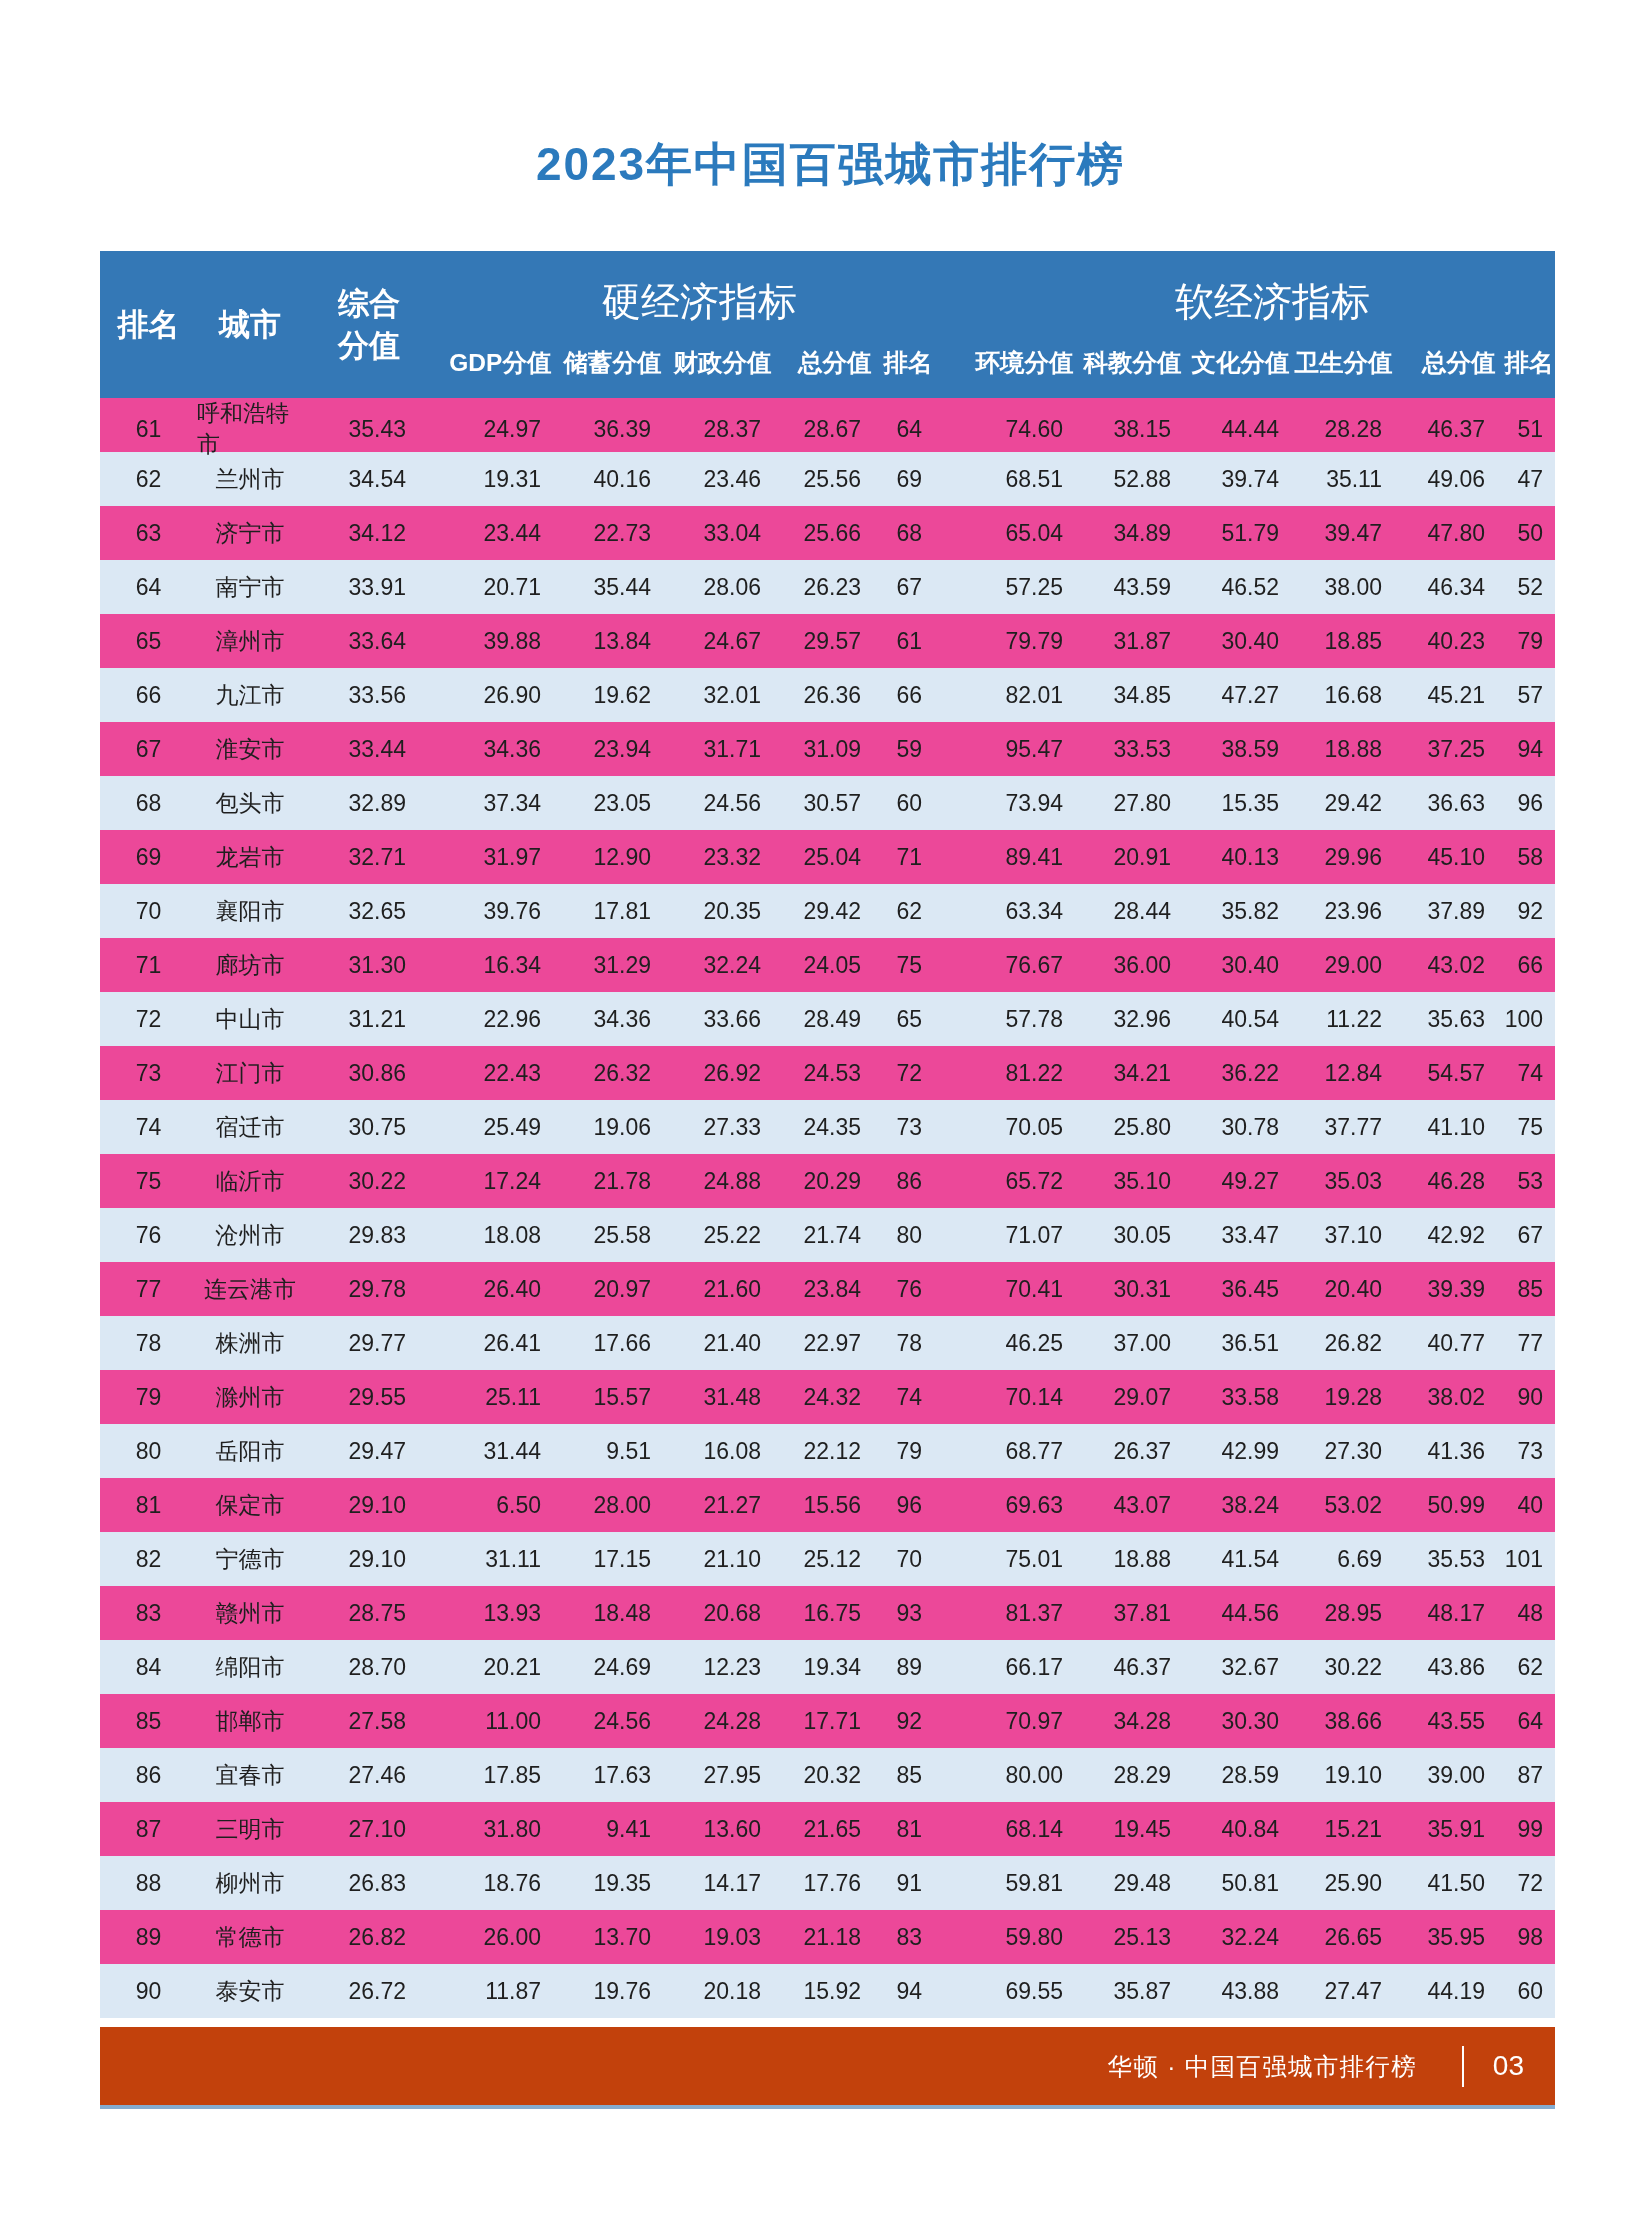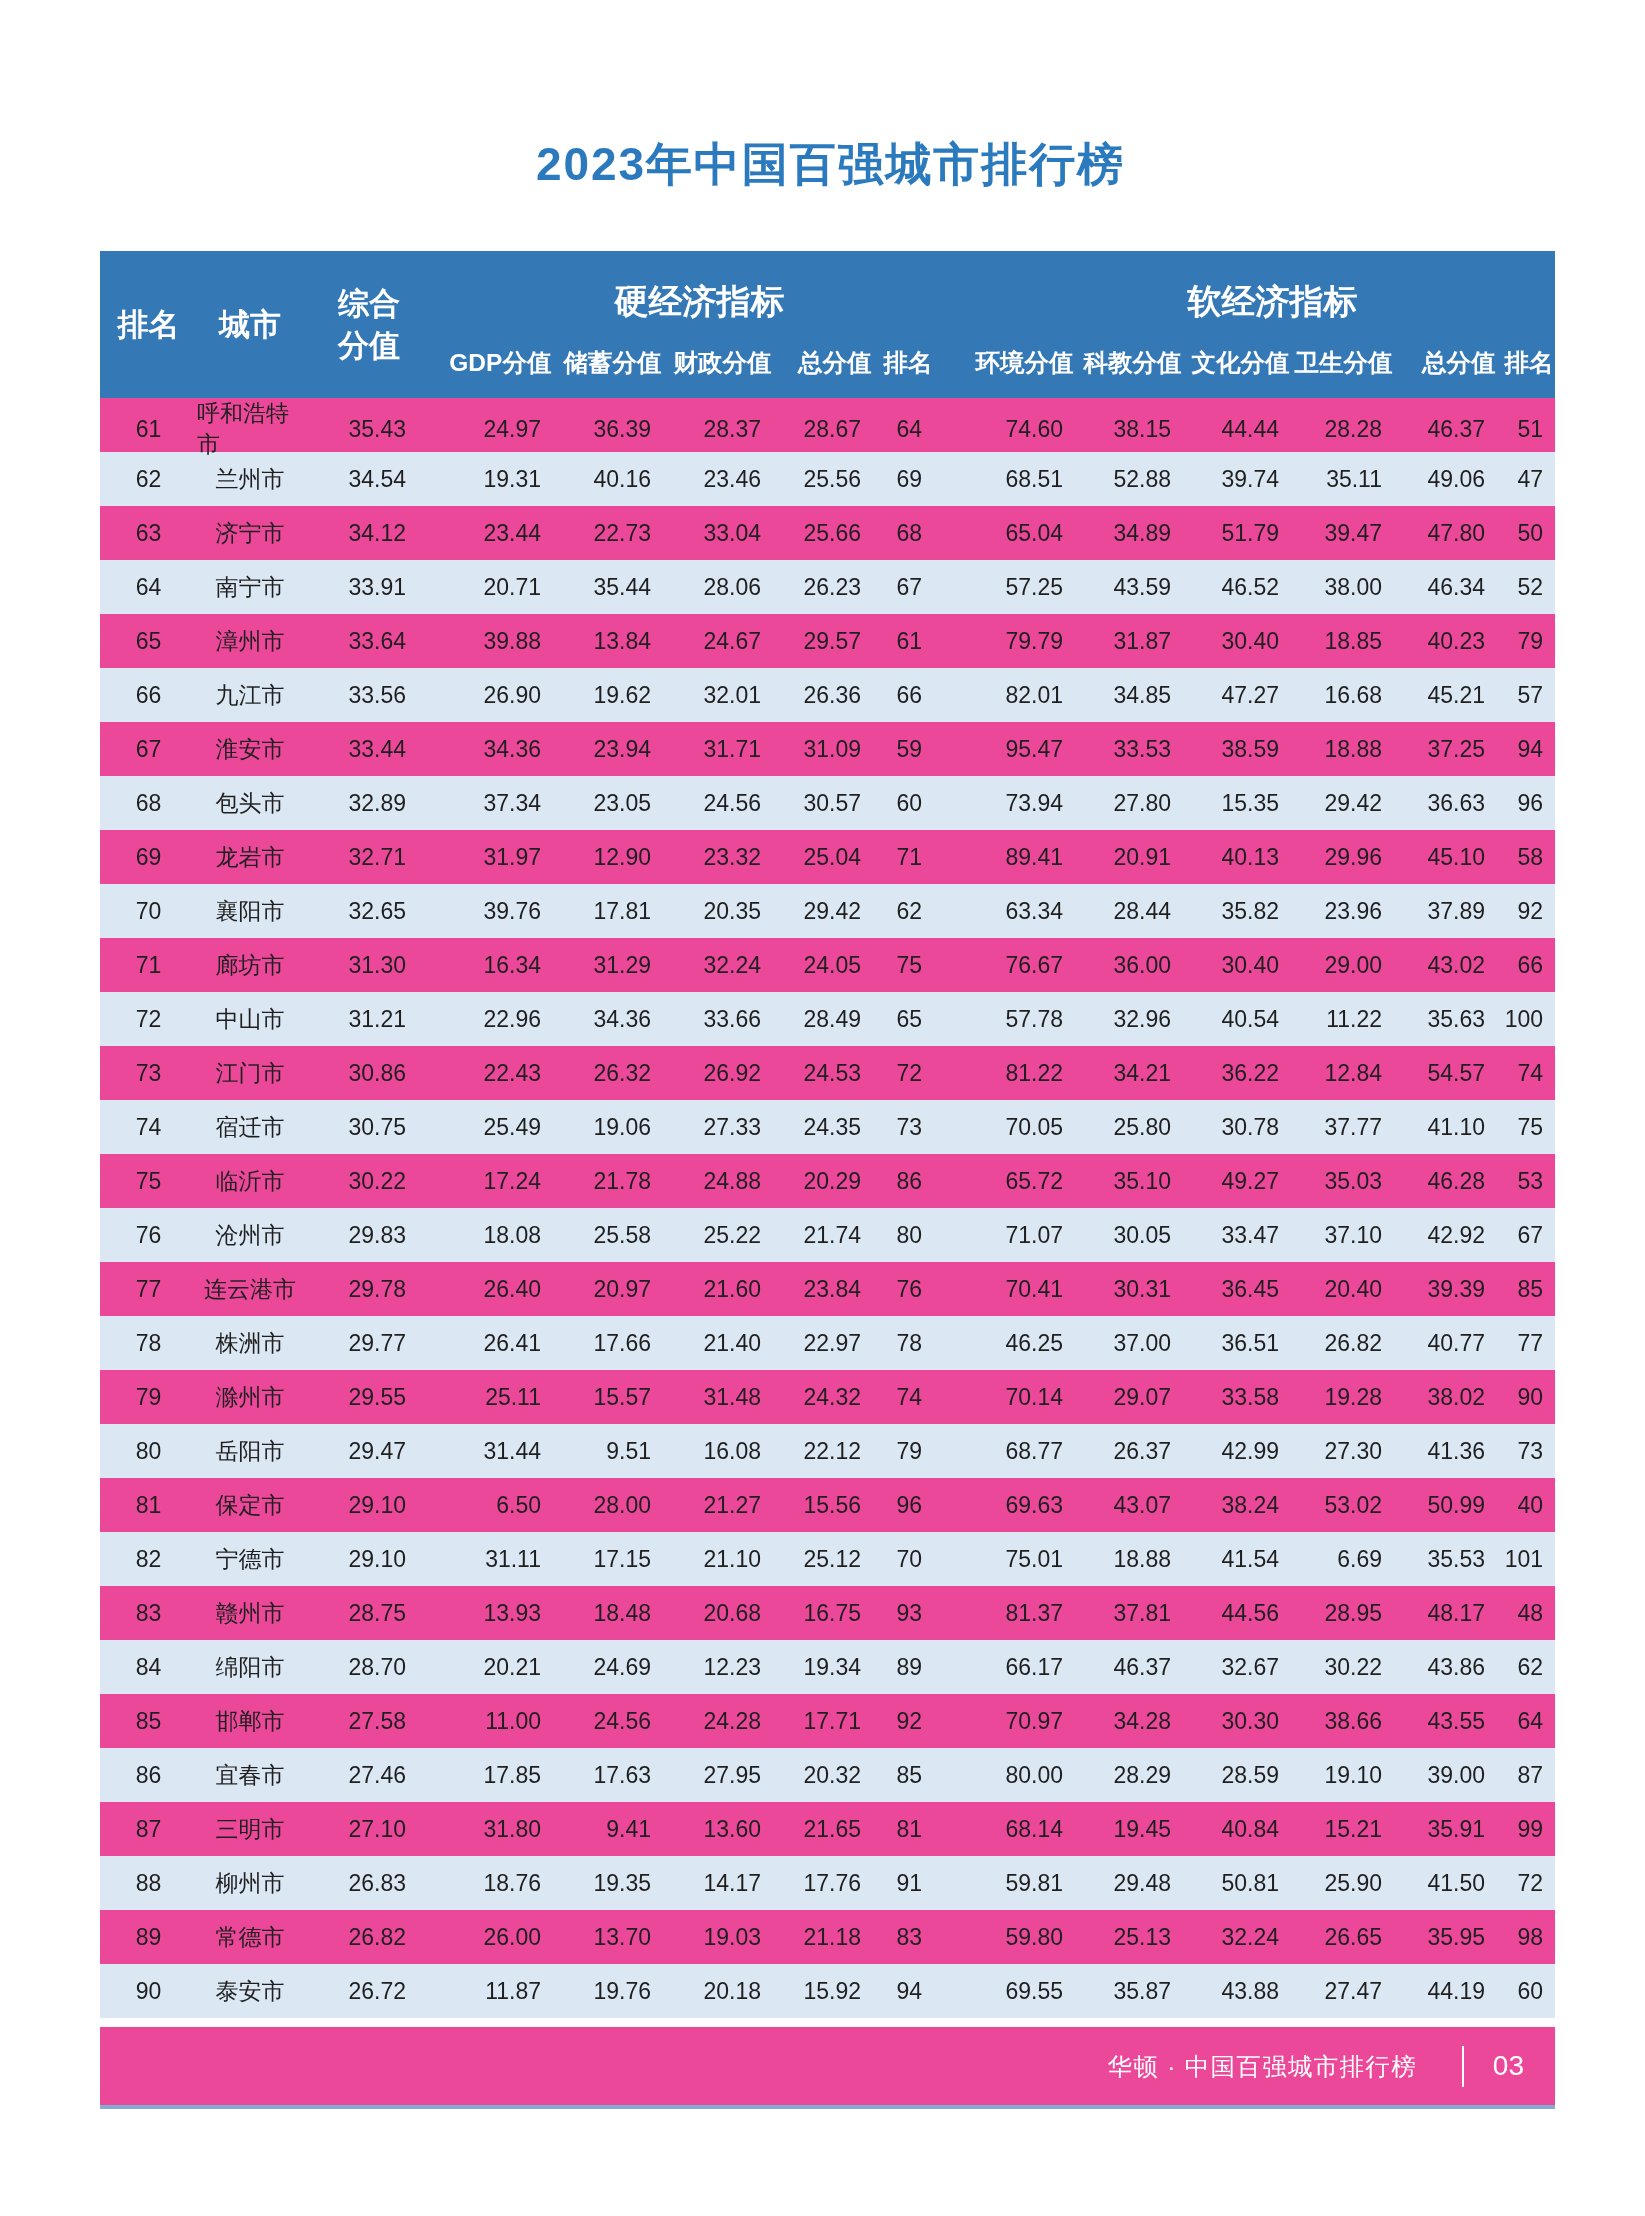--- a/index.html
+++ b/index.html
@@ -9,34 +9,34 @@
          font-size:46px;font-weight:700;color:#2b7abd;letter-spacing:1.9px;line-height:1;}
   
   .grid14{display:grid;grid-template-columns:97px 106px 116px 135px 110px 110px 100px 61px 141px 108px 108px 103px 103px 58px;}
   .table{position:absolute;left:100px;top:251px;width:1455px;}
   .thead{background:#3478b6;color:#ffffff;height:147px;grid-template-rows:74px 74px;}
   .hcell{display:flex;align-items:center;justify-content:center;}
   .hmain{font-size:31px;font-weight:700;}
   .c1{grid-row:1/3;grid-column:1;}
   .c2{grid-row:1/3;grid-column:2;}
   .c3{grid-row:1/3;grid-column:3;padding-left:35px;}
-  .hgroup{font-size:34px;font-weight:700;grid-row:1;margin-top:28px;}
+  .hgroup{font-size:39px;font-weight:400;grid-row:1;margin-top:28px;}
   .ghard{grid-column:4/9;padding-left:45px;}
   .gsoft{grid-column:9/15;padding-left:54px;text-align:center;}
   .hsub{font-size:24.5px;font-weight:700;grid-row:2;justify-content:flex-end;padding-right:2.6px;}
   .sub1{grid-column:4;} .sub2{grid-column:5;} .sub3{grid-column:6;} .sub4{grid-column:7;}
   .sub5{grid-column:8;} .sub6{grid-column:9;} .sub7{grid-column:10;} .sub8{grid-column:11;}
   .sub9{grid-column:12;} .sub10{grid-column:13;} .sub11{grid-column:14;}
   .trow{height:54px;background:#ec4899;}
   .trow:nth-child(even){background:#dbe8f4;}
   .cell{display:flex;align-items:center;font-size:23px;color:#1f1f1f;}
   .cell.num{justify-content:flex-end;padding-right:13px;font-variant-numeric:tabular-nums;}
   .cell.rank,.cell.city{justify-content:center;padding-right:0;}
   
-  .footer{position:absolute;left:100px;top:2027px;width:1455px;height:82px;background:#ec4899;
+  .footer{position:absolute;left:100px;top:2027px;width:1455px;height:82px;background:#c2410c;
           border-bottom:4.5px solid #84abd0;display:flex;align-items:center;justify-content:flex-end;
           padding-right:31px;box-sizing:border-box;color:#ffffff;}
   .brand{font-size:24.5px;letter-spacing:1.3px;}
   .fdivider{display:inline-block;width:1.9px;height:41px;background:#ffffff;margin:0 29px 0 45px;}
   .pagenum{font-size:28px;}
 </style>
 </head>
 <body>
 
 <div class="page">

